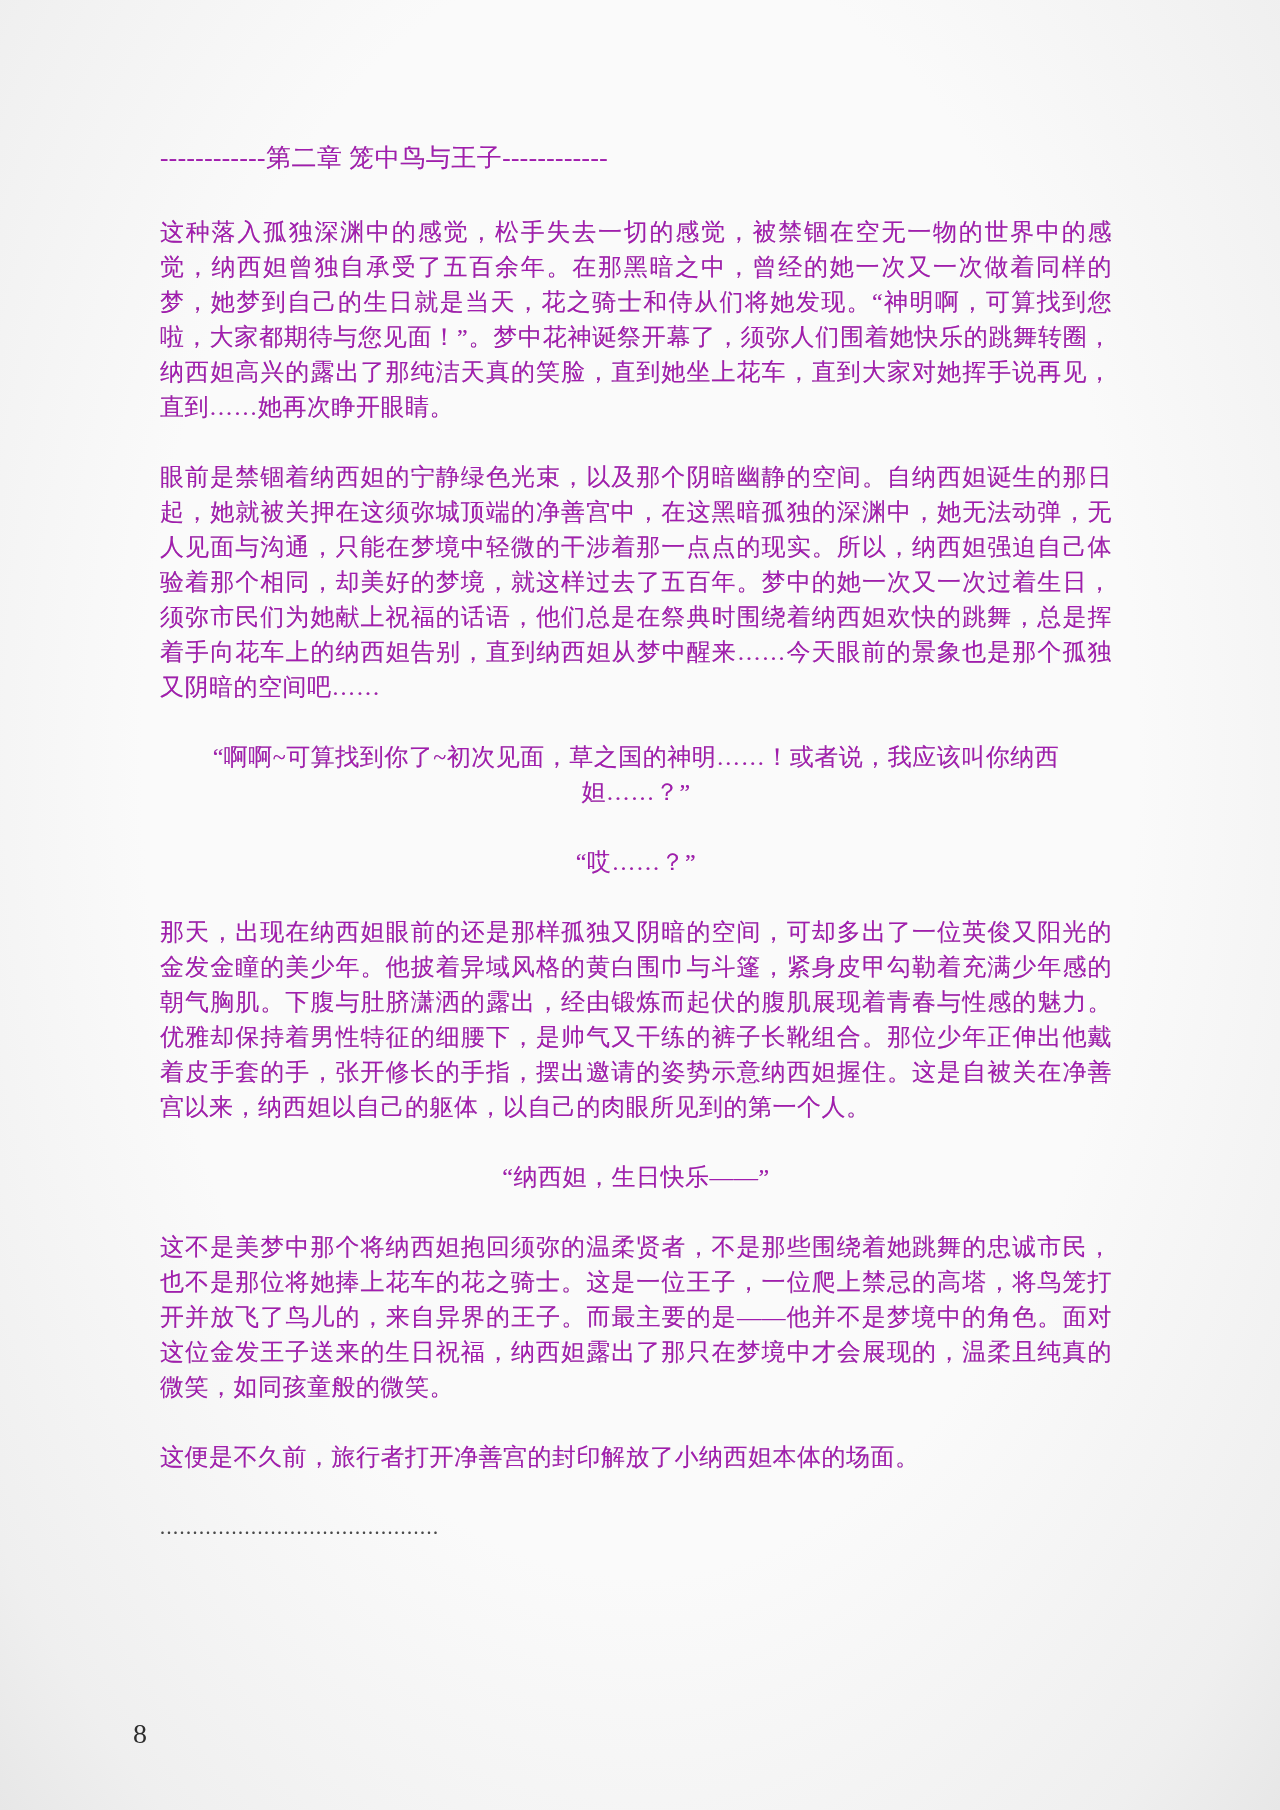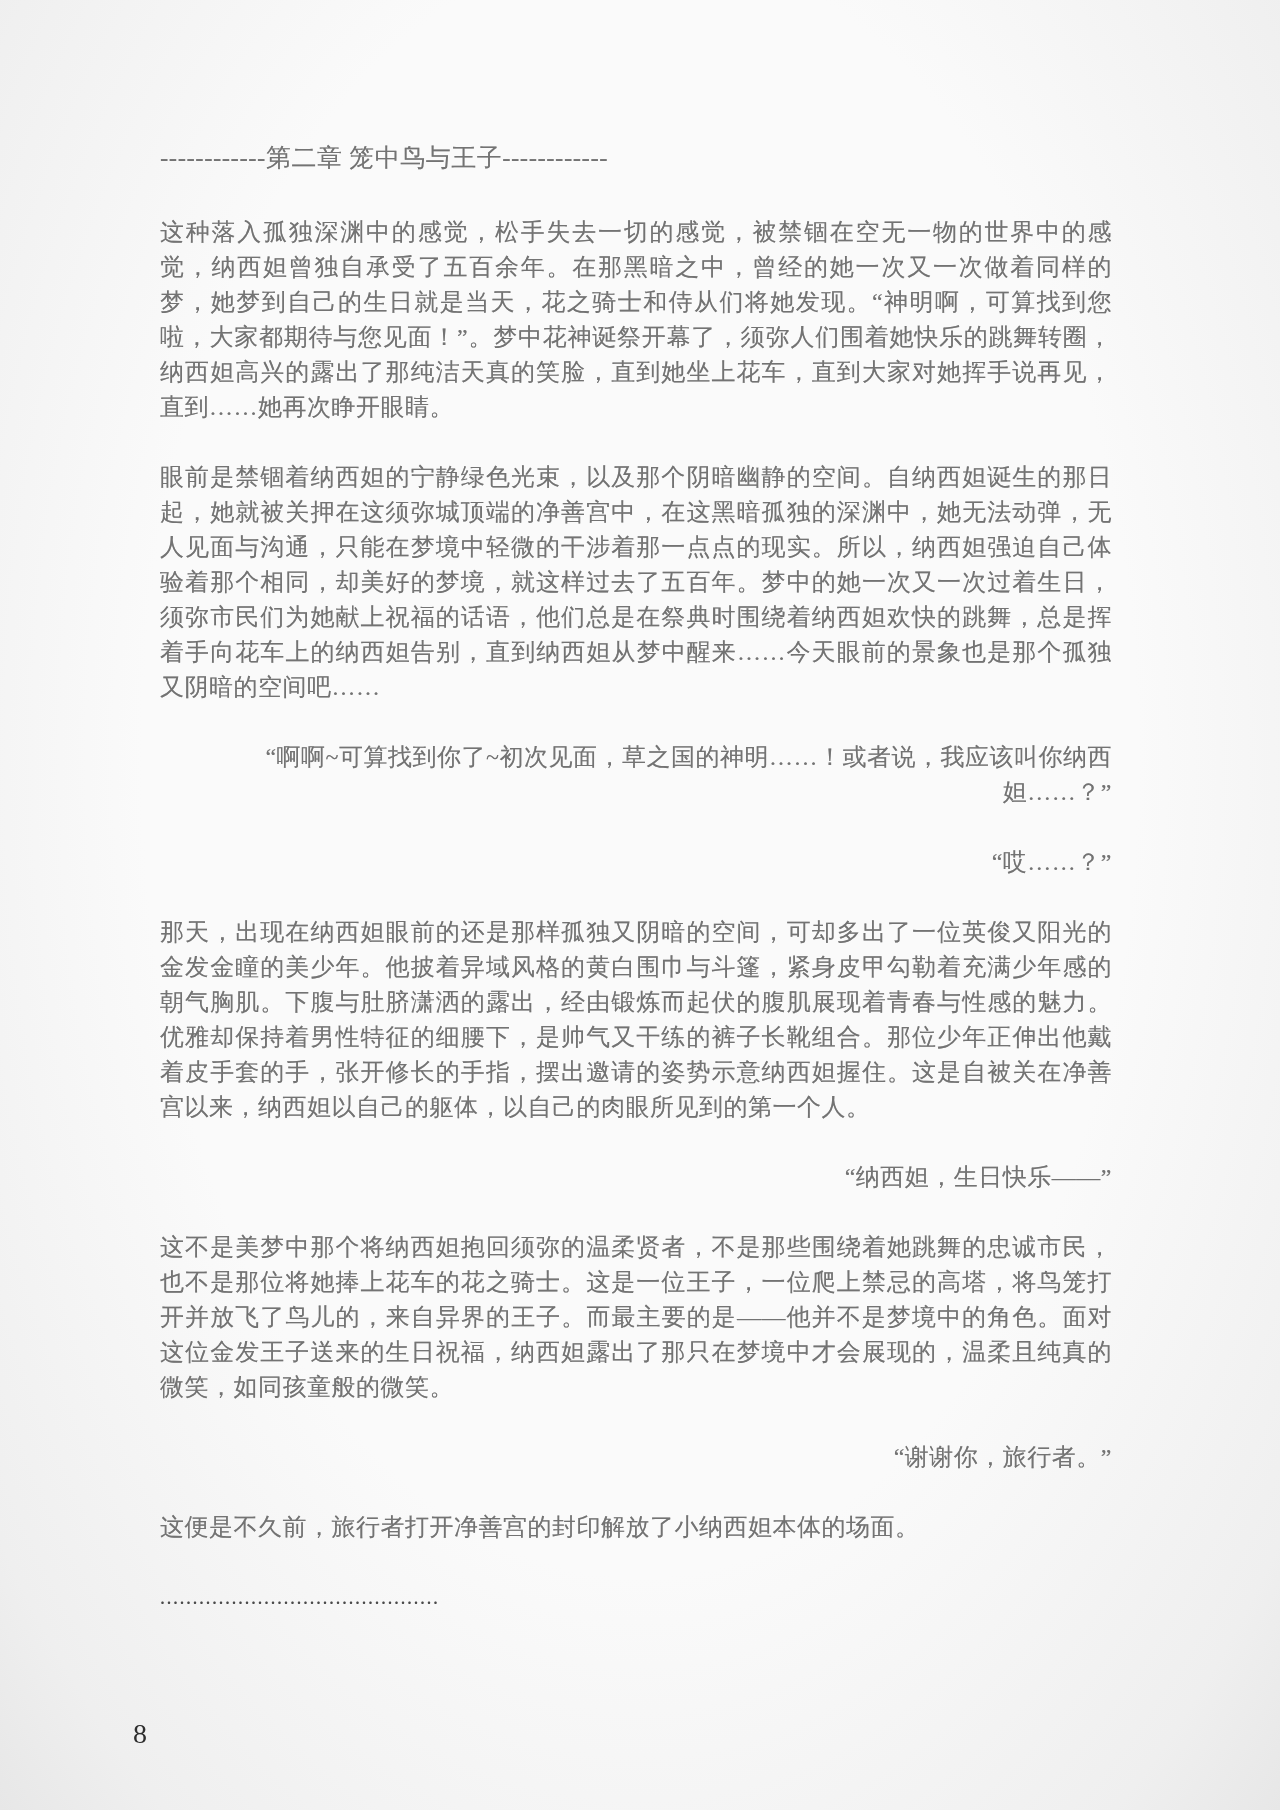--- a/index.html
+++ b/index.html
@@ -20,30 +20,30 @@
     left: 160px;
     top: 140px;
     width: 952px;
   }
   .blk {
     margin: 0 0 35px 0;
     font-size: 24px;
     line-height: 35px;
     letter-spacing: 0.5px;
     text-align: justify;
-    color: #737373;
+    color: #a21caf;
     text-shadow: 0 0 0.6px rgba(60,60,60,0.35);
   }
   .title-line {
     font-size: 25px;
     margin-bottom: 40px;
     text-align: left;
   }
   .dialogue {
-    text-align: right;
+    text-align: center;
   }
   .tight {
     margin-bottom: 0;
   }
   .dots-line {
     font-size: 20px;
     letter-spacing: 1.5px;
     text-align: left;
     color: #4a4a4a;
   }
@@ -60,18 +60,17 @@
 
 <div class="page-content">
   <p class="blk title-line">------------第二章 笼中鸟与王子------------</p>
   <p class="blk">这种落入孤独深渊中的感觉，松手失去一切的感觉，被禁锢在空无一物的世界中的感觉，纳西妲曾独自承受了五百余年。在那黑暗之中，曾经的她一次又一次做着同样的梦，她梦到自己的生日就是当天，花之骑士和侍从们将她发现。“神明啊，可算找到您啦，大家都期待与您见面！”。梦中花神诞祭开幕了，须弥人们围着她快乐的跳舞转圈，纳西妲高兴的露出了那纯洁天真的笑脸，直到她坐上花车，直到大家对她挥手说再见，直到……她再次睁开眼睛。</p>
   <p class="blk">眼前是禁锢着纳西妲的宁静绿色光束，以及那个阴暗幽静的空间。自纳西妲诞生的那日起，她就被关押在这须弥城顶端的净善宫中，在这黑暗孤独的深渊中，她无法动弹，无人见面与沟通，只能在梦境中轻微的干涉着那一点点的现实。所以，纳西妲强迫自己体验着那个相同，却美好的梦境，就这样过去了五百年。梦中的她一次又一次过着生日，须弥市民们为她献上祝福的话语，他们总是在祭典时围绕着纳西妲欢快的跳舞，总是挥着手向花车上的纳西妲告别，直到纳西妲从梦中醒来……今天眼前的景象也是那个孤独又阴暗的空间吧……</p>
   <p class="blk dialogue">“啊啊~可算找到你了~初次见面，草之国的神明……！或者说，我应该叫你纳西妲……？”</p>
   <p class="blk dialogue">“哎……？”</p>
   <p class="blk">那天，出现在纳西妲眼前的还是那样孤独又阴暗的空间，可却多出了一位英俊又阳光的金发金瞳的美少年。他披着异域风格的黄白围巾与斗篷，紧身皮甲勾勒着充满少年感的朝气胸肌。下腹与肚脐潇洒的露出，经由锻炼而起伏的腹肌展现着青春与性感的魅力。优雅却保持着男性特征的细腰下，是帅气又干练的裤子长靴组合。那位少年正伸出他戴着皮手套的手，张开修长的手指，摆出邀请的姿势示意纳西妲握住。这是自被关在净善宫以来，纳西妲以自己的躯体，以自己的肉眼所见到的第一个人。</p>
   <p class="blk dialogue">“纳西妲，生日快乐——”</p>
   <p class="blk">这不是美梦中那个将纳西妲抱回须弥的温柔贤者，不是那些围绕着她跳舞的忠诚市民，也不是那位将她捧上花车的花之骑士。这是一位王子，一位爬上禁忌的高塔，将鸟笼打开并放飞了鸟儿的，来自异界的王子。而最主要的是——他并不是梦境中的角色。面对这位金发王子送来的生日祝福，纳西妲露出了那只在梦境中才会展现的，温柔且纯真的微笑，如同孩童般的微笑。</p>
-  <p class="blk dialogue">“谢谢你，旅行者。”</p>
   <p class="blk">这便是不久前，旅行者打开净善宫的封印解放了小纳西妲本体的场面。</p>
   <p class="blk dots-line">...........................................</p>
 </div>
 
 <div class="page-number">8</div>
 
 </body></html>

